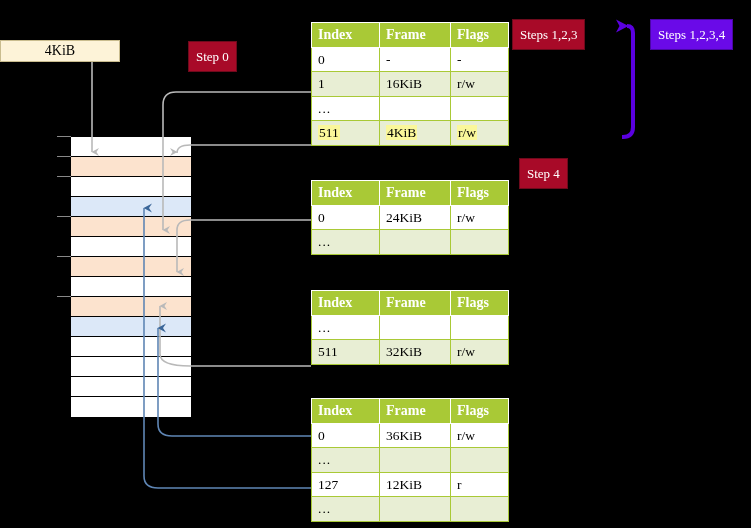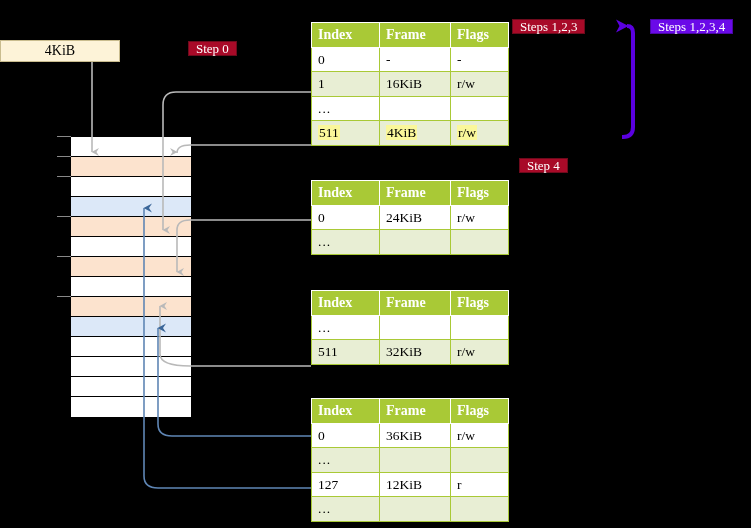--- a/index.html
+++ b/index.html
@@ -49,21 +49,21 @@
   }
 
   
   .badge {
     position: absolute;
     display: flex;
     align-items: center;
     justify-content: center;
     font-size: 13px;
     color: #ffffff;
-    height: 15px;
+    height: 31px;
     padding: 0 7px;
     box-sizing: border-box;
     white-space: nowrap;
     line-height: 1;
   }
   .badge-crimson {
     background: #a80a28;
     border: 1px solid #6e0a1c;
   }
   .badge-violet {

